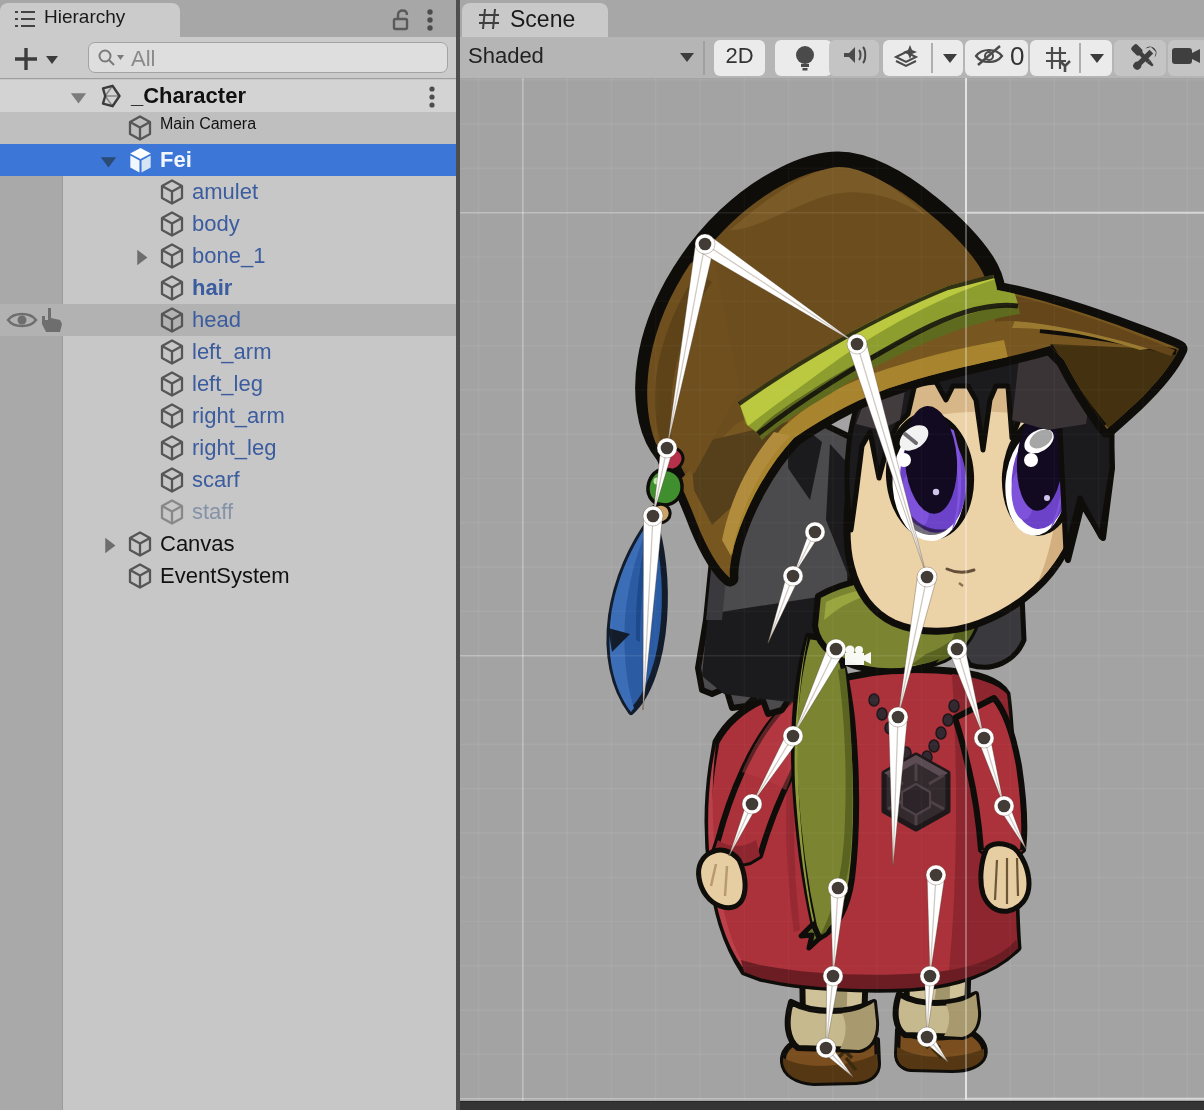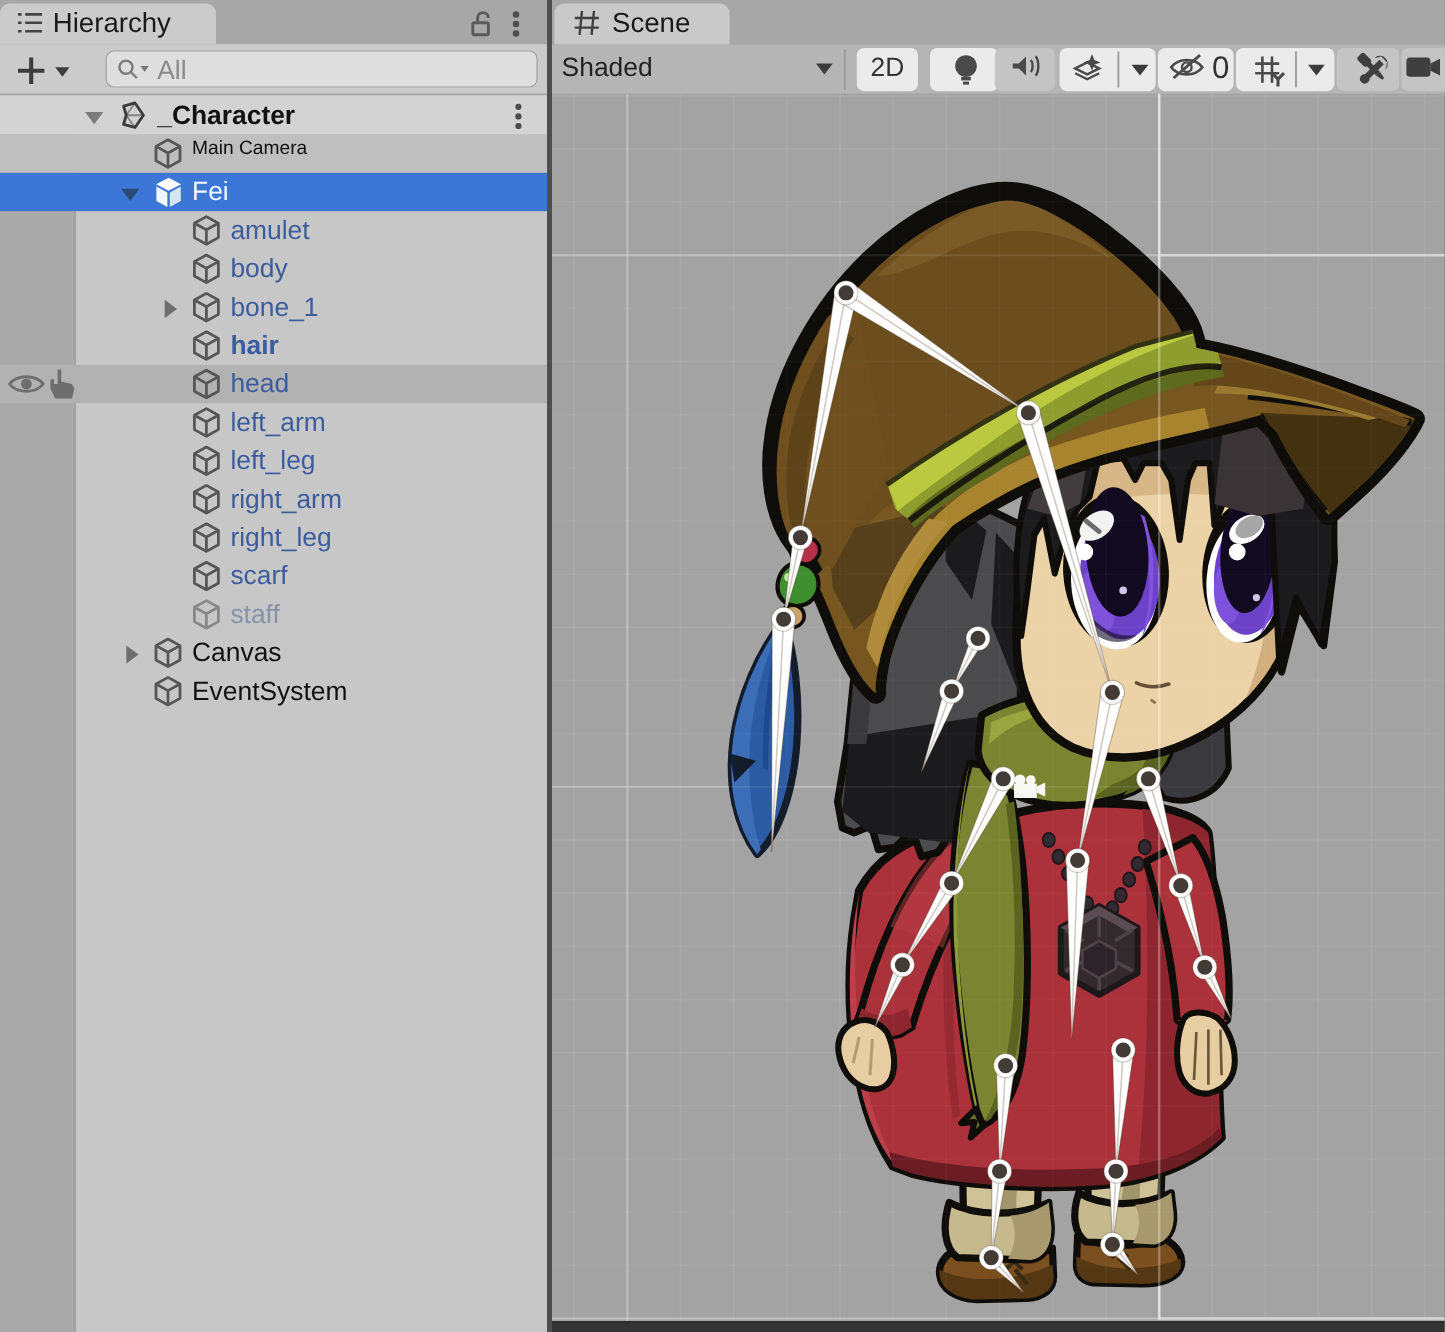--- a/index.html
+++ b/index.html
@@ -454,21 +454,21 @@
     <div style="position:absolute;left:160px;top:115px;font-size:16px;font-weight:normal;color:#111111;white-space:nowrap">Main Camera</div>
     <div style="position:absolute;left:0;top:144px;width:456px;height:32px;background:#3c76d6;"></div>
     <svg style="position:absolute;left:100px;top:153px" width="17" height="17" viewBox="0 0 10 10">
       <path d="M0.5,2.5 L9.5,2.5 L5,8.5 Z" fill="#2b4a74"></path>
     </svg>
     <svg style="position:absolute;left:127px;top:147px" width="27" height="27" viewBox="0 0 24 26">
       <path d="M12,1 L22,6.3 L12,11.6 L2,6.3 Z" fill="#ffffff"></path>
       <path d="M2.2,8.2 L11,12.9 L11,24.6 L2.2,19.8 Z" fill="#f2f7fb"></path>
       <path d="M21.8,8.2 L13,12.9 L13,24.6 L21.8,19.8 Z" fill="#d4e5f4"></path>
     </svg>
-    <div style="position:absolute;left:160px;top:147px;font-size:22px;font-weight:normal;color:#f2f6ff;white-space:nowrap">Fei</div>
+    <div style="position:absolute;left:160px;top:147px;font-size:22px;font-weight:bold;color:#f2f6ff;white-space:nowrap">Fei</div>
     <div style="position:absolute;left:0;top:176px;width:456px;height:32px;"></div>
     <svg style="position:absolute;left:160px;top:179px" width="24" height="26" viewBox="0 0 24 26" opacity="1.0">
       <g fill="none" stroke="#565656" stroke-width="2.3" stroke-linejoin="round">
         <path d="M12,1.5 L22,7 L22,19 L12,24.5 L2,19 L2,7 Z"></path>
         <path d="M2,7 L12,12.5 L22,7 M12,12.5 L12,24.5"></path>
       </g>
     </svg>
     <div style="position:absolute;left:192px;top:179px;font-size:22px;font-weight:normal;color:#3b5c9e;white-space:nowrap">amulet</div>
     <div style="position:absolute;left:0;top:208px;width:456px;height:32px;"></div>
     <svg style="position:absolute;left:160px;top:211px" width="24" height="26" viewBox="0 0 24 26" opacity="1.0">
@@ -586,21 +586,21 @@
     <svg style="position:absolute;left:38px;top:306px" width="26" height="28" viewBox="0 0 26 28">
       <path d="M10,2 L13,2 L13,12 L22,14 L24,18 L22,26 L8,26 L4,18 L4,10 L7,10 L7,14 L10,14 Z" fill="#6e6e6e"></path>
     </svg>
   <div style="position:absolute;left:0;top:0;width:456px;height:37px;background:#a7a7a7"></div>
   <div style="position:absolute;left:0;top:3px;width:180px;height:34px;background:#cbcbcb;border-radius:8px 8px 0 0"></div>
   <svg style="position:absolute;left:14px;top:9px" width="22" height="20" viewBox="0 0 22 20">
       <g stroke="#434343" stroke-width="2.2" fill="none">
         <path d="M1,3 L4,3 M7,3 L21,3 M1,10 L4,10 M7,10 L21,10 M1,17 L4,17 M7,17 L21,17"></path>
       </g>
     </svg>
-  <div style="position:absolute;left:44px;top:6px;font-size:23px;color:#1a1a1a">Hierarchy</div>
+  <div style="position:absolute;left:44px;top:6px;font-size:19px;color:#1a1a1a">Hierarchy</div>
   <svg style="position:absolute;left:390px;top:8px" width="24" height="24" viewBox="0 0 24 24">
       <g fill="none" stroke="#5a5a5a" stroke-width="2.4">
         <rect x="4" y="11" width="13" height="10" rx="1.5"></rect>
         <path d="M8,11 L8,7 C8,4 10,2.5 12.5,2.5 C15,2.5 17,4 17,7"></path>
       </g>
     </svg>
     <svg style="position:absolute;left:424px;top:7px" width="12" height="26" viewBox="0 0 12 26">
       <g fill="#4c4c4c">
         <circle cx="6" cy="5" r="2.7"></circle>
         <circle cx="6" cy="13" r="2.7"></circle>

